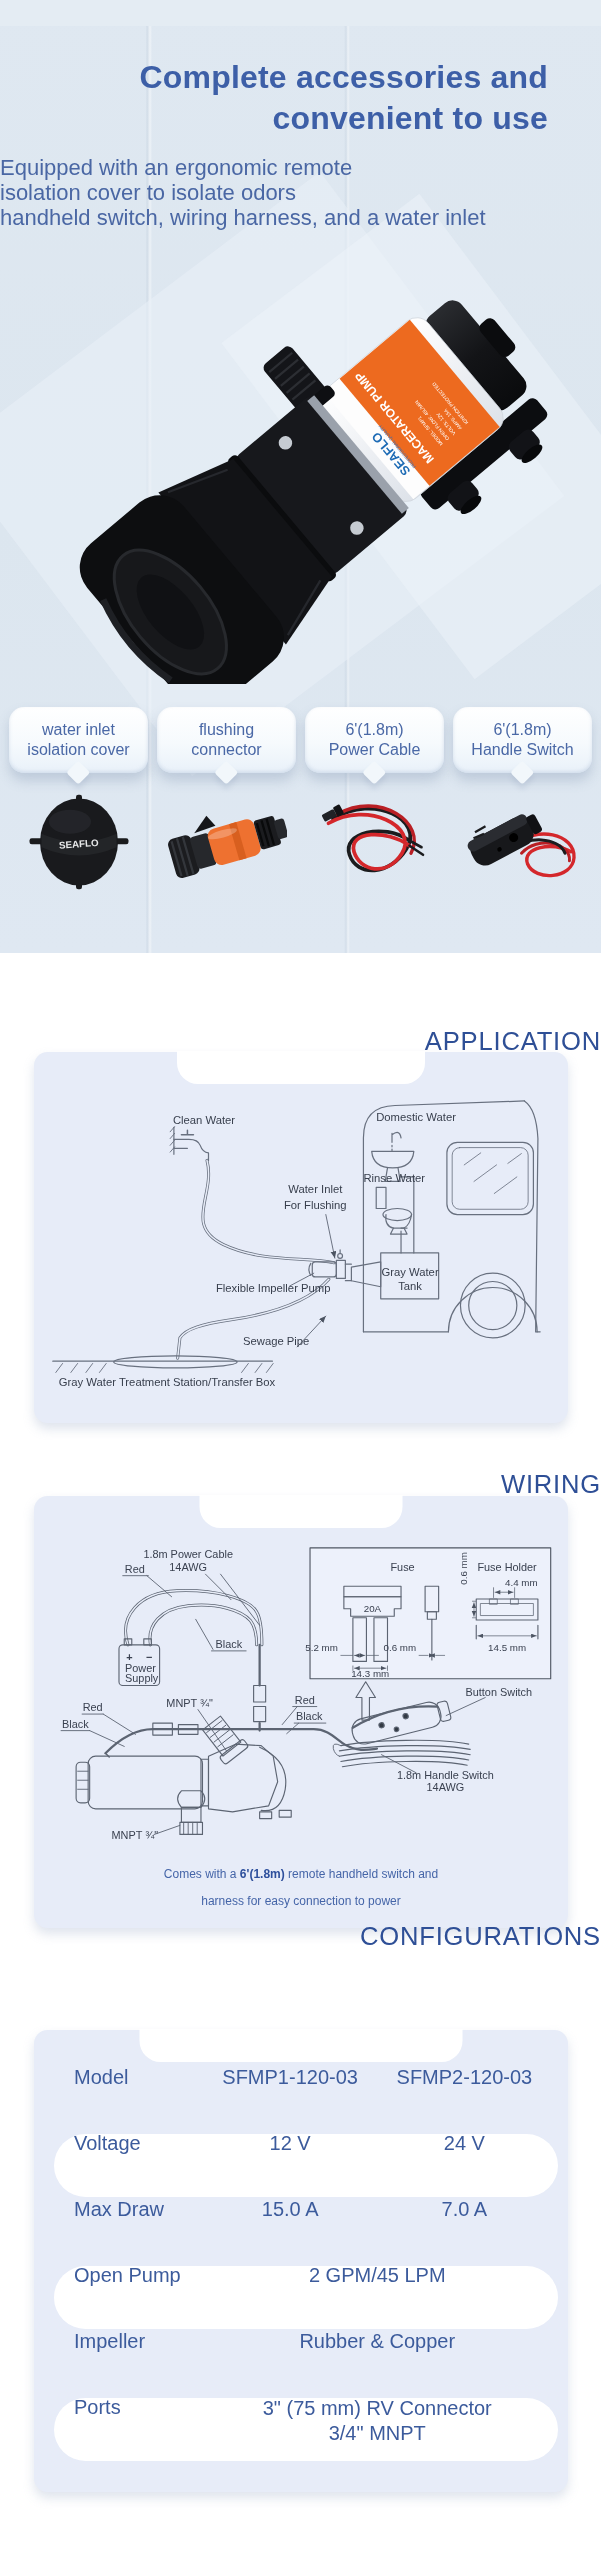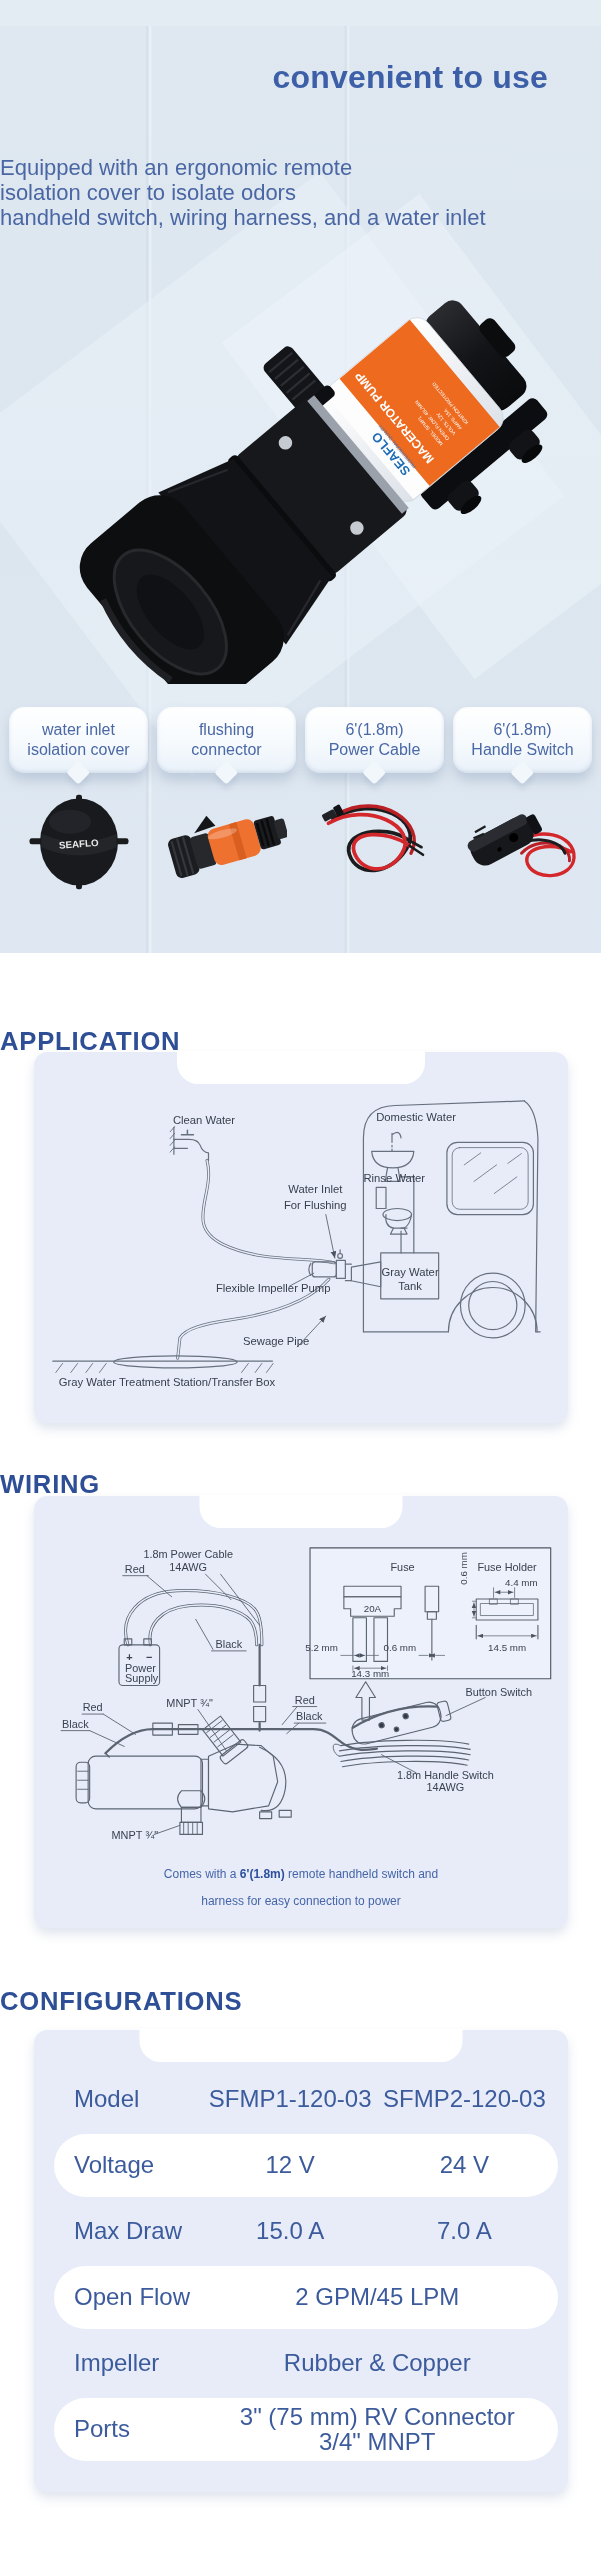--- a/index.html
+++ b/index.html
@@ -26,55 +26,56 @@
   .bubble{position:relative;width:100%;height:66px;border-radius:15px;
       background:linear-gradient(180deg,#ffffff 0%,#f6fafd 55%,#e9f1f9 100%);
       box-shadow:0 7.5px 12px rgba(120,140,170,.30), inset 0 -1.5px 3.8px rgba(160,180,210,.35);
       display:flex;flex-direction:column;justify-content:center;align-items:center;
       color:#4a68a6;font-size:16px;line-height:20px;text-align:center;}
   .bubble::after{content:'';position:absolute;bottom:-7.5px;left:50%;margin-left:-8.3px;
       width:16.5px;height:16.5px;background:#f2f7fb;transform:rotate(45deg);border-radius:3px;
       box-shadow:3.8px 3.8px 5.3px rgba(120,140,170,.18);}
   .acc-img{margin-top:19.5px;}
   
-  .sec-title{position:absolute;left:0;width:601px;text-align:left;
-      font-size:25.6px;font-weight:bold;color:#2e4f96;letter-spacing:0.8px;}
+  .sec-title{position:absolute;left:0;width:601px;text-align:right;
+      font-size:25.6px;font-weight:normal;color:#2e4f96;letter-spacing:0.8px;}
   .panel{position:absolute;left:34px;width:534px;background:#e7ecf8;border-radius:13.5px;
       box-shadow:0 6px 10.5px rgba(150,165,195,.30);}
   .notch{position:absolute;top:-0.8px;left:50%;transform:translateX(-50%);
       height:33px;background:#ffffff;border-radius:0 0 21px 21px;}
   .app-panel{top:1052px;height:371px;}
   .wir-panel{top:1496px;height:432px;}
   .cfg-panel{top:2030px;height:462px;}
   .diagram{position:absolute;}
   svg text{font-family:"Liberation Sans",sans-serif;}
   .wir-caption{position:absolute;top:365px;left:0;width:534px;text-align:center;
       font-size:12px;line-height:27px;color:#4565a8;}
   .wir-caption b{color:#2d4f9c;}
   
   .cfg-body{position:absolute;top:36px;left:0;width:534px;}
-  .cfg-row{position:relative;height:66px;display:flex;align-items:center;
-      padding:0 16.5px 0 40px;box-sizing:border-box;color:#3c5b9c;font-size:24px;}
+  .cfg-row{position:relative;height:66px;display:flex;align-items:flex-start;
+      padding:0 16.5px 0 40px;box-sizing:border-box;color:#3c5b9c;font-size:20px;}
   .cfg-row.pill::before{content:'';position:absolute;top:1.5px;bottom:1.5px;left:19.5px;right:9.8px;
       background:#fff;border-radius:32px;}
   .cfg-row>*{position:relative;z-index:1;}
   .cfg-label{width:129px;flex:none;}
   .cfg-val{flex:1;text-align:center;font-weight:500;}
   .cfg-val.two{line-height:25px;}
 </style>
 </head>
 <body>
 
 <div class="page">
 
   <div class="hero">
     <div class="hero-tile tile1"></div>
     <div class="hero-tile tile2"></div>
 
     <div class="hero-title">
+      <div>Complete accessories and</div>
       <div>convenient to use</div>
     </div>
     <div class="hero-sub">
       <div>Equipped with an ergonomic remote</div>
       <div>isolation cover to isolate odors</div>
       <div>handheld switch, wiring harness, and a water inlet</div>
     </div>
 
     <svg class="pump-svg" width="496" height="436" viewBox="0 0 660 580">
       <defs>
@@ -440,21 +441,21 @@
       <text transform="translate(576,78) rotate(-90)" font-size="13">0.6 mm</text>
       <text x="648" y="80" text-anchor="middle" font-size="13">4.4 mm</text>
       <text x="629" y="166" text-anchor="middle" font-size="13">14.5 mm</text>
       <text x="618" y="226" text-anchor="middle">Button Switch</text>
       <text x="547" y="336" text-anchor="middle">1.8m Handle Switch</text>
       <text x="547" y="352" text-anchor="middle">14AWG</text>
       <text x="134" y="416" text-anchor="middle">MNPT ¾"</text>
     </g>
   </svg>
 
-  <div class="sec-title" style="top:1987px">CONFIGURATIONS</div>
+  <div class="sec-title" style="top:1922px">CONFIGURATIONS</div>
   <div class="panel cfg-panel">
     <div class="notch" style="width:323px"></div>
     <div class="cfg-body">
 
       <div class="cfg-row">
         <div class="cfg-label">Model</div>
         <div class="cfg-val">SFMP1-120-03</div>
         <div class="cfg-val">SFMP2-120-03</div>
       </div>
 
@@ -464,21 +465,21 @@
         <div class="cfg-val">24 V</div>
       </div>
 
       <div class="cfg-row">
         <div class="cfg-label">Max Draw</div>
         <div class="cfg-val">15.0 A</div>
         <div class="cfg-val">7.0 A</div>
       </div>
 
       <div class="cfg-row pill">
-        <div class="cfg-label">Open Flow</div>
+        <div class="cfg-label">Open Pump</div>
         <div class="cfg-val">2 GPM/45 LPM</div>
       </div>
 
       <div class="cfg-row">
         <div class="cfg-label">Impeller</div>
         <div class="cfg-val">Rubber &amp; Copper</div>
       </div>
 
       <div class="cfg-row pill">
         <div class="cfg-label">Ports</div>

